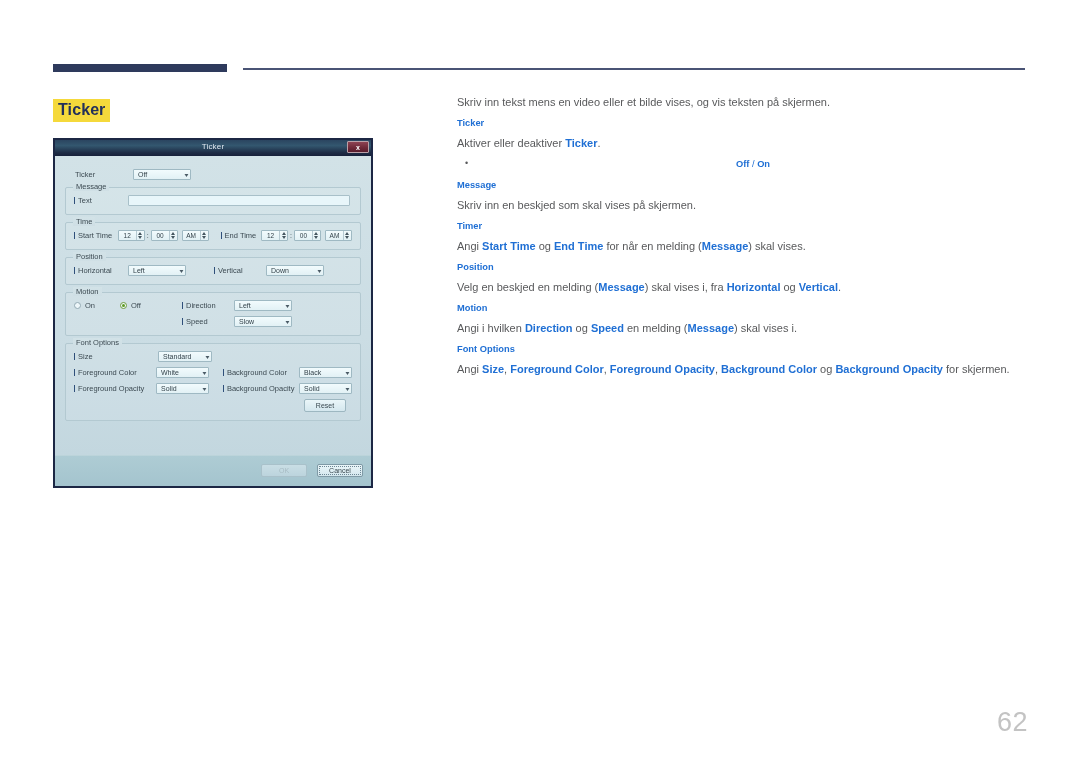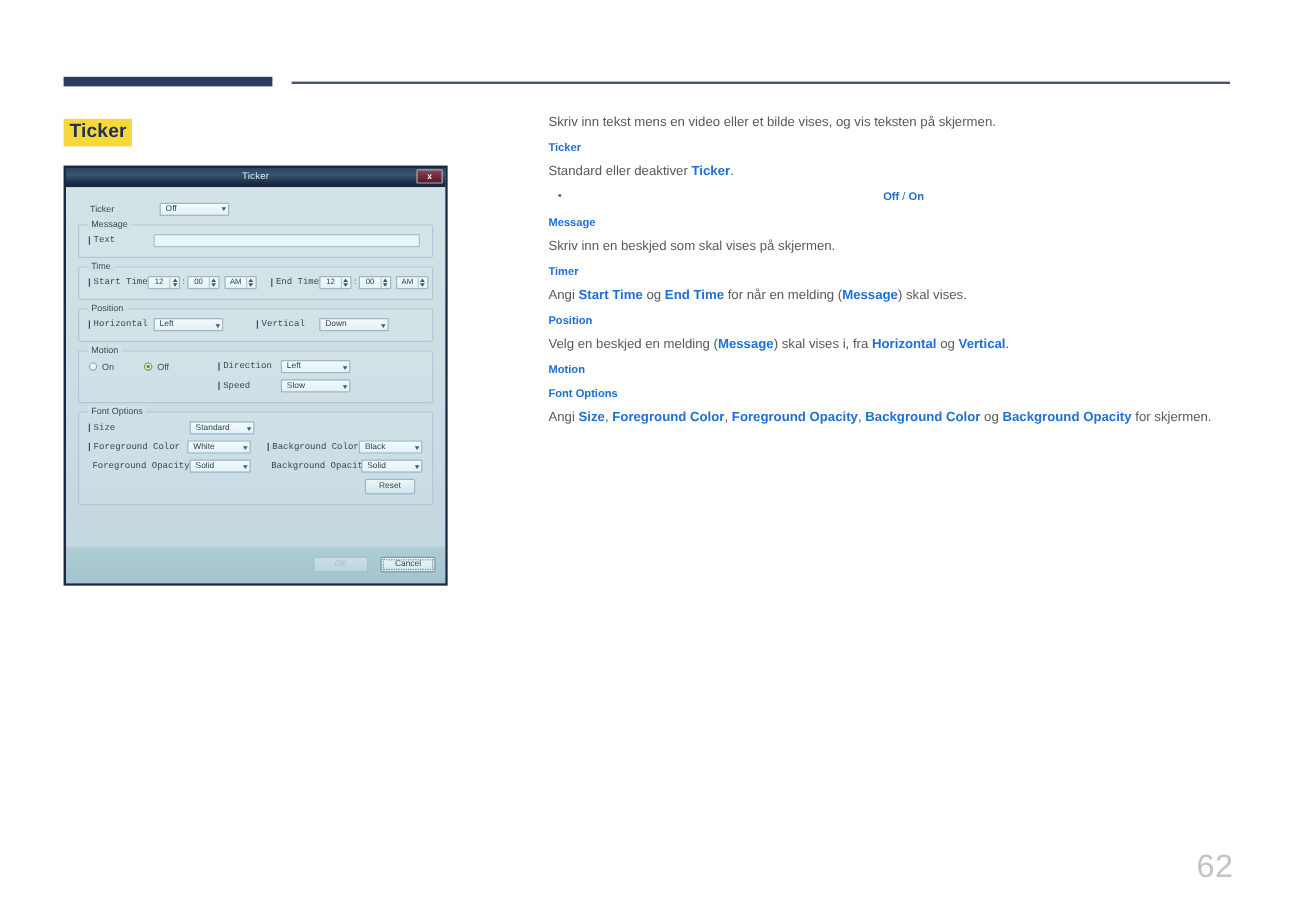--- a/index.html
+++ b/index.html
@@ -150,21 +150,20 @@
     font-size: 7.5px;
     color: #3c4a52;
   }
 
   .field-label {
     font-size: 7.5px;
     color: #3c4a52;
     display: inline-flex;
     align-items: center;
     white-space: nowrap;
-    font-family: Liberation Mono, monospace;
   }
   .field-label::before {
     content: "";
     display: inline-block;
     width: 1px;
     height: 7px;
     background: #2f4f7a;
     margin-right: 3px;
   }
 
@@ -518,33 +517,34 @@
     <span class="btn disabled" style="position:absolute;right:64px;top:8px;min-width:46px;">OK</span>
     <span class="btn focus" style="position:absolute;right:8px;top:8px;min-width:46px;">Cancel</span>
   </div>
 </div>
 
 <div class="doc">
 
   <p>Skriv inn tekst mens en video eller et bilde vises, og vis teksten på skjermen.</p>
 
   <div class="sec">Ticker</div>
-  <p><span>Standard eller deaktiver </span><span class="blue">Ticker</span><span>.</span></p>
+  <p><span>Aktiver eller deaktiver </span><span class="blue">Ticker</span><span>.</span></p>
 
   <div class="bullet"><span>Off</span><span class="sep"> / </span><span>On</span></div>
 
   <div class="sec">Message</div>
   <p>Skriv inn en beskjed som skal vises på skjermen.</p>
 
   <div class="sec">Timer</div>
   <p><span>Angi </span><span class="blue">Start Time</span><span> og </span><span class="blue">End Time</span><span> for når en melding (</span><span class="blue">Message</span><span>) skal vises.</span></p>
 
   <div class="sec">Position</div>
   <p><span>Velg en beskjed en melding (</span><span class="blue">Message</span><span>) skal vises i, fra </span><span class="blue">Horizontal</span><span> og </span><span class="blue">Vertical</span><span>.</span></p>
 
   <div class="sec">Motion</div>
+  <p><span>Angi i hvilken </span><span class="blue">Direction</span><span> og </span><span class="blue">Speed</span><span> en melding (</span><span class="blue">Message</span><span>) skal vises i.</span></p>
 
   <div class="sec">Font Options</div>
   <p><span>Angi </span><span class="blue">Size</span><span>, </span><span class="blue">Foreground Color</span><span>, </span><span class="blue">Foreground Opacity</span><span>, </span><span class="blue">Background Color</span><span> og </span><span class="blue">Background Opacity</span><span> for skjermen.</span></p>
 
 </div>
 
 <div class="page-number">62</div>
 
 </body></html>

